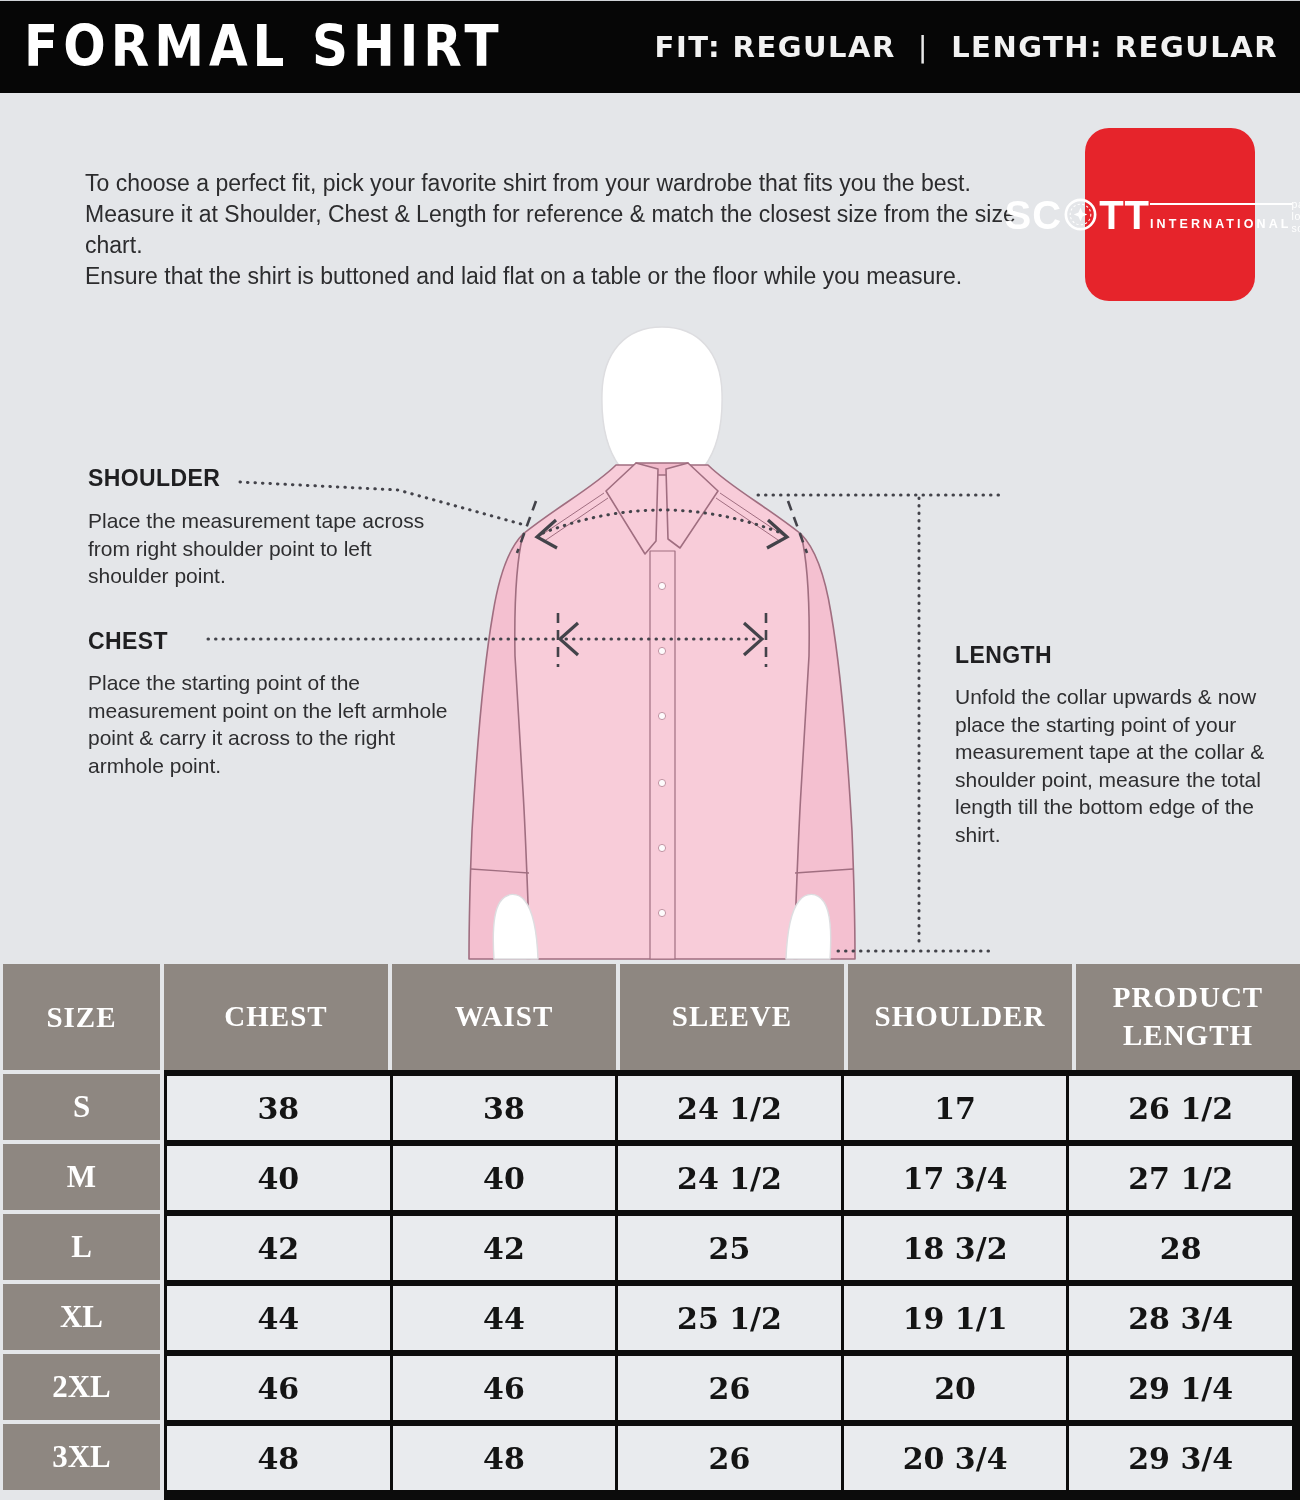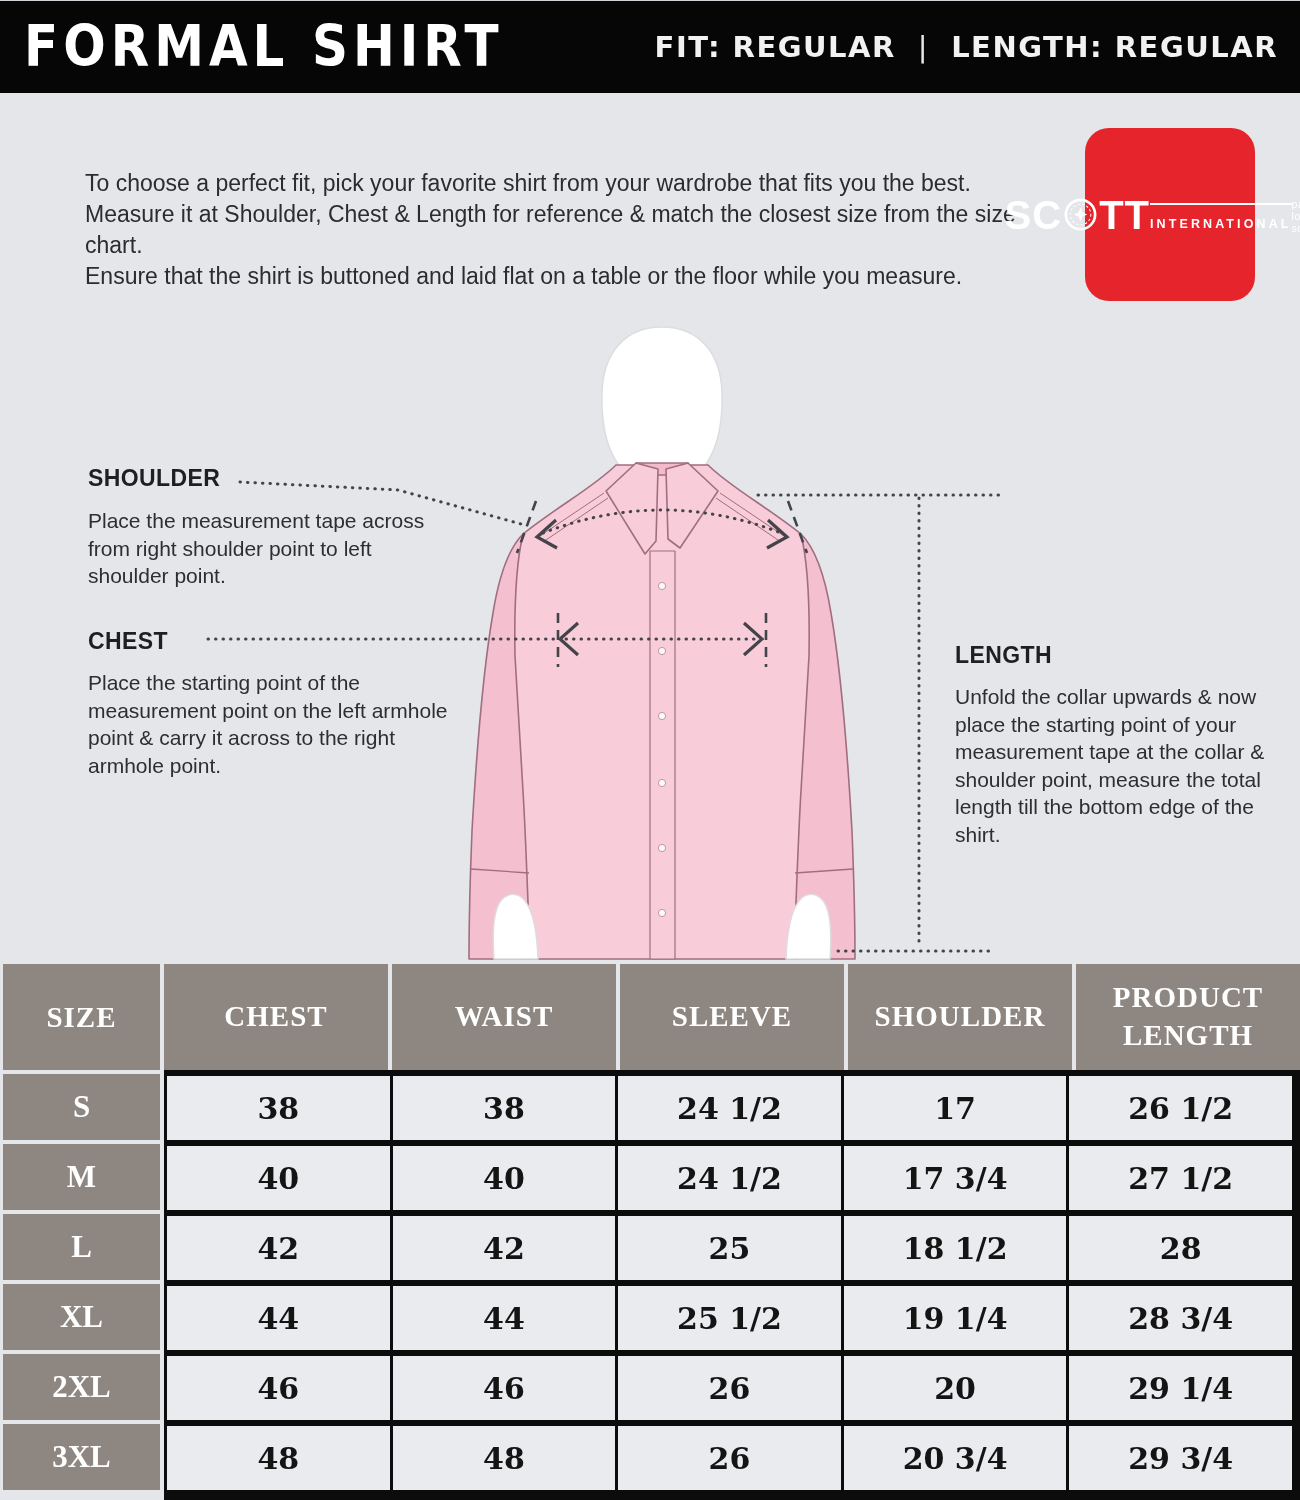--- a/index.html
+++ b/index.html
@@ -236,26 +236,26 @@
         <div class="cell">17</div>
         <div class="cell">26 1/2</div>
         <div class="cell">40</div>
         <div class="cell">40</div>
         <div class="cell">24 1/2</div>
         <div class="cell">17 3/4</div>
         <div class="cell">27 1/2</div>
         <div class="cell">42</div>
         <div class="cell">42</div>
         <div class="cell">25</div>
-        <div class="cell">18 1/2</div>
+        <div class="cell">18 3/2</div>
         <div class="cell">28</div>
         <div class="cell">44</div>
         <div class="cell">44</div>
         <div class="cell">25 1/2</div>
-        <div class="cell">19 1/4</div>
+        <div class="cell">19 1/1</div>
         <div class="cell">28 3/4</div>
         <div class="cell">46</div>
         <div class="cell">46</div>
         <div class="cell">26</div>
         <div class="cell">20</div>
         <div class="cell">29 1/4</div>
         <div class="cell">48</div>
         <div class="cell">48</div>
         <div class="cell">26</div>
         <div class="cell">20 3/4</div>

